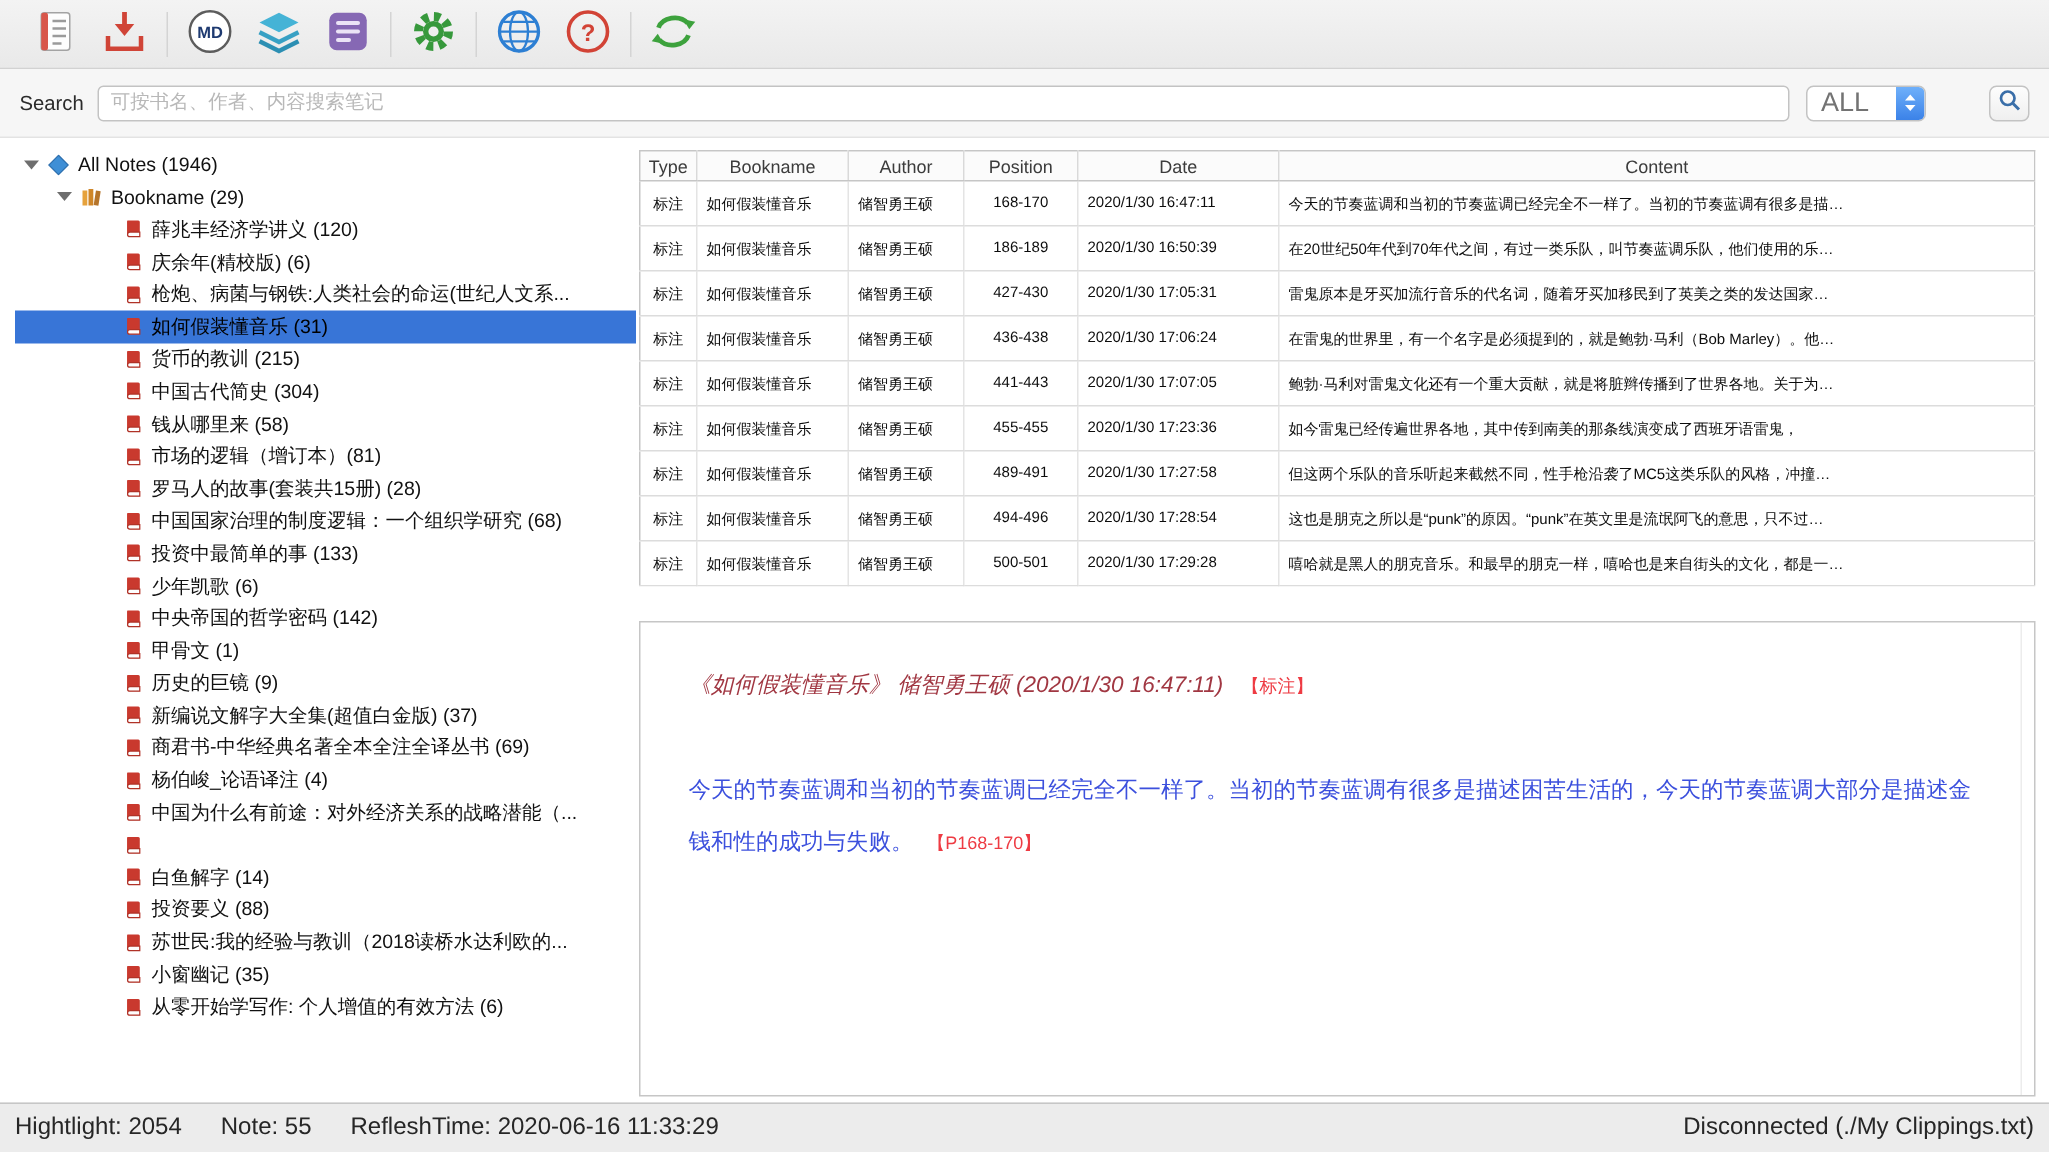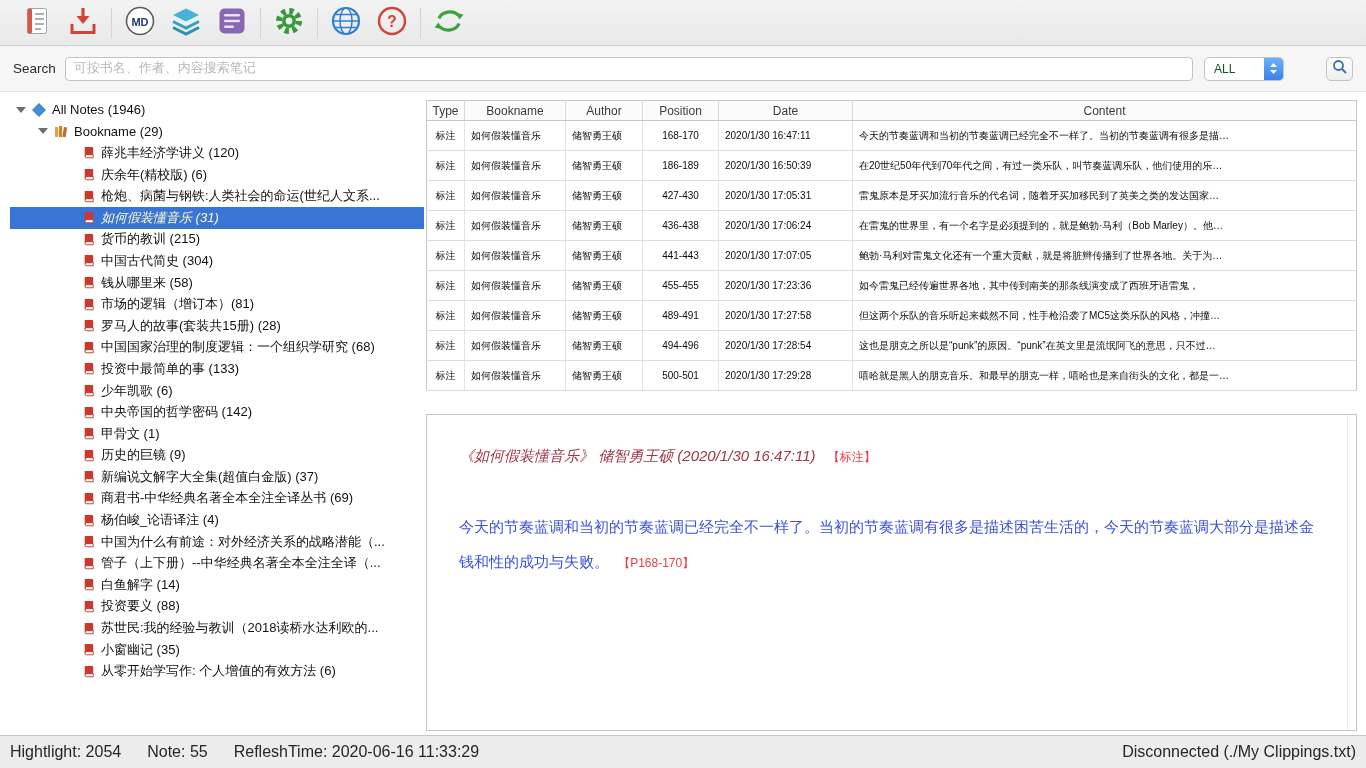--- a/index.html
+++ b/index.html
@@ -10,35 +10,35 @@
   .toolbar { position:absolute; top:0; left:0; right:0; height:46px; background:linear-gradient(#f3f3f3,#e9e9e9); border-bottom:1px solid #d2d2d2; display:flex; align-items:center; padding-left:14px; }
   .tb-btn { width:46px; height:40px; display:flex; align-items:center; justify-content:center; background:transparent; border:none; }
   .tb-sep { width:1px; height:30px; background:#d4d4d4; margin:0 5px; }
 
   
   .search-row { position:absolute; top:46px; left:0; right:0; height:46px; background:#f6f6f6; display:flex; align-items:center; padding:0 13px; border-bottom:1px solid #e3e3e3; }
   .search-label { font-size:13.5px; color:#2b2b2b; margin-right:9px; }
   .search-input { flex:1; height:24px; border:1px solid #c3c3c3; border-radius:4px; padding:0 8px; font-size:13px; color:#333; background:#fff; outline:none;font-family:Liberation Mono, monospace; }
   .search-input::placeholder { color:#b8b8b8; }
   .dropdown { width:80px; height:24px; border:1px solid #c3c3c3; border-radius:5px; background:#fff; display:flex; align-items:center; margin-left:11px; overflow:hidden; }
-  .dd-label { flex:1; padding-left:9px; font-size:12px; color:#14532d; }
+  .dd-label { flex:1; padding-left:9px; font-size:18px; color:#737373; }
   .dd-stepper { width:19px; height:100%; background:linear-gradient(#6fb0fa,#3b82e8); display:flex; align-items:center; justify-content:center; }
   .search-btn { width:27px; height:24px; border:1px solid #c3c3c3; border-radius:5px; background:linear-gradient(#fdfdfd,#efefef); display:flex; align-items:center; justify-content:center; margin-left:42px; }
 
   
   .content { position:absolute; top:92px; bottom:33px; left:0; right:0; background:#fff; }
 
   .sidebar { position:absolute; top:0; bottom:0; left:0; width:426px; padding-top:7px; overflow:hidden; }
   .tree-row { height:21.6px; display:flex; align-items:center; margin-left:10px; margin-right:2px; font-size:13px; color:#111; white-space:nowrap; overflow:hidden; }
   .tree-row .tri { flex:0 0 auto; width:0; height:0; border-left:5px solid transparent; border-right:5px solid transparent; border-top:6.5px solid #6e6e6e; margin-right:6px; }
   .tree-row .ic { flex:0 0 auto; display:flex; margin-right:6px; }
   .tree-row.root { padding-left:6px; }
   .tree-row.group { padding-left:28px; }
   .tree-row.book { padding-left:72px; }
-  .tree-row.selected { background:#3875d7; color:#fef9c3;font-style:italic; }
+  .tree-row.selected { background:#3875d7; color:#000000; }
   .lbl { overflow:hidden; }
 
   .right-pane { position:absolute; top:0; bottom:0; left:426px; right:0; padding:8px 9px 4px 0; display:flex; flex-direction:column; }
   .table-wrap { height:291px; overflow:hidden; }
   table.notes { width:100%; border-collapse:collapse; table-layout:fixed; border:1px solid #c6c6c6; }
   .notes th { height:20px; font-size:12px; font-weight:normal; color:#3c3c3c; background:#fbfbfb; border-bottom:1px solid #c6c6c6; border-right:1px solid #d9d9d9; white-space:nowrap; overflow:hidden; }
   .notes td { height:30px; font-size:10px; color:#0c0c0c; border-bottom:1px solid #dcdcdc; border-right:1px solid #e4e4e4; padding:0 6px; white-space:nowrap; overflow:hidden; }
   .notes th:last-child, .notes td:last-child { border-right:none; }
   .c-type, .c-position { text-align:center; }
 
@@ -366,21 +366,20 @@
     </span>
     <span class="lbl">中国为什么有前途：对外经济关系的战略潜能（...</span>
   </div>
         <div class="tree-row book">
     <span class="ic">
       <svg width="13" height="13" viewBox="0 0 13 13">
               <path d="M3 1h7.2a1 1 0 0 1 1 1v9.8H4.6A1.9 1.9 0 0 1 2.7 9.9V2.3C2.7 1.6 2.8 1 3 1z" fill="#c9392e"></path>
               <path d="M4.6 8.7h6.6v3.1H4.6a1.55 1.55 0 0 1 0-3.1z" fill="#fdfdfd" stroke="#b03227" stroke-width="0.8"></path>
             </svg>
     </span>
-    <span class="lbl">管子（上下册）--中华经典名著全本全注全译（...</span>
   </div>
         <div class="tree-row book">
     <span class="ic">
       <svg width="13" height="13" viewBox="0 0 13 13">
               <path d="M3 1h7.2a1 1 0 0 1 1 1v9.8H4.6A1.9 1.9 0 0 1 2.7 9.9V2.3C2.7 1.6 2.8 1 3 1z" fill="#c9392e"></path>
               <path d="M4.6 8.7h6.6v3.1H4.6a1.55 1.55 0 0 1 0-3.1z" fill="#fdfdfd" stroke="#b03227" stroke-width="0.8"></path>
             </svg>
     </span>
     <span class="lbl">白鱼解字 (14)</span>
   </div>

